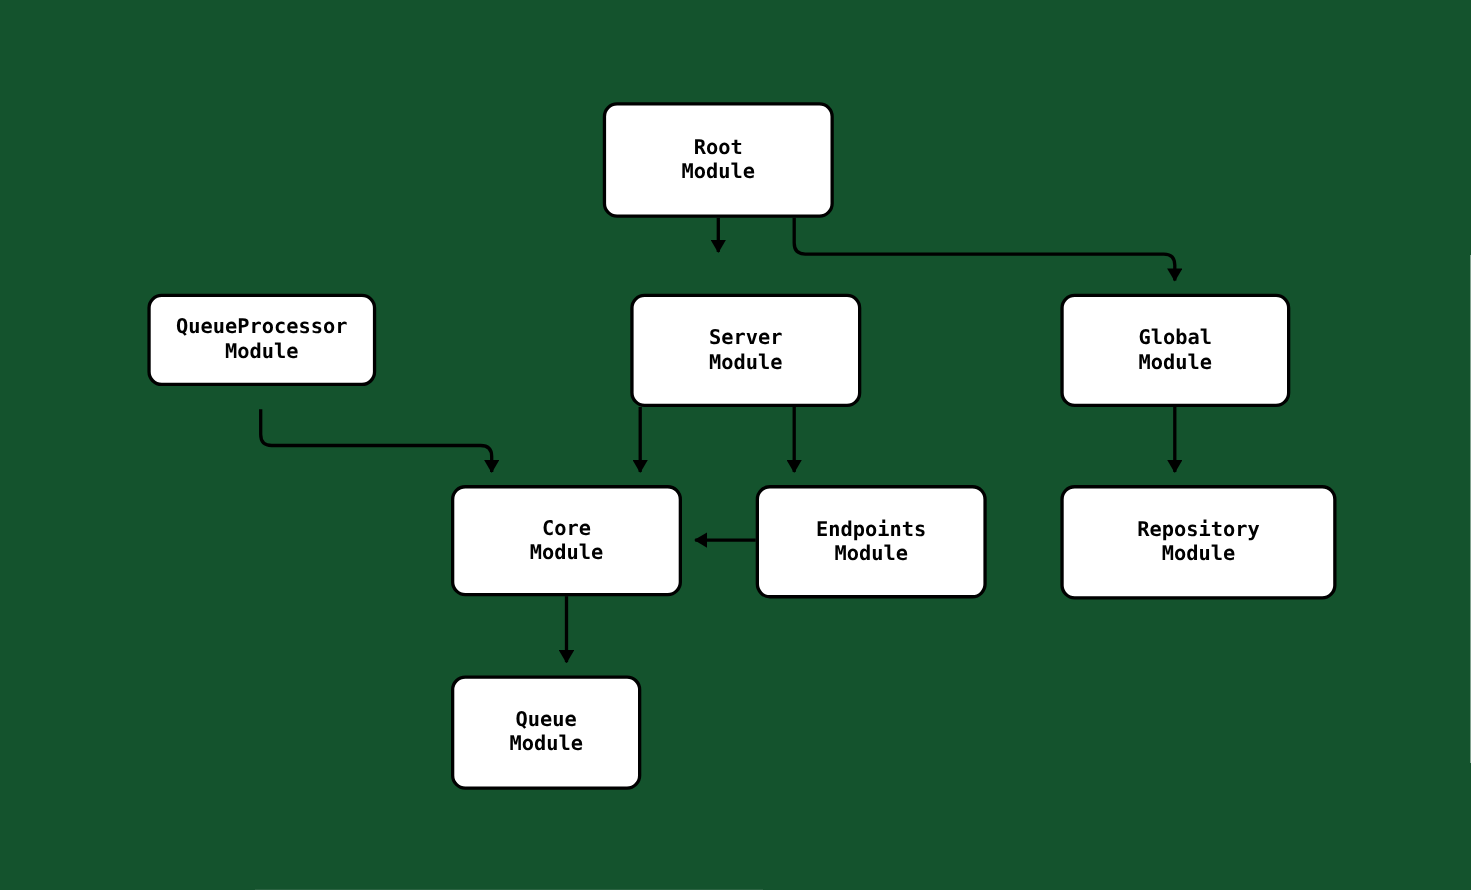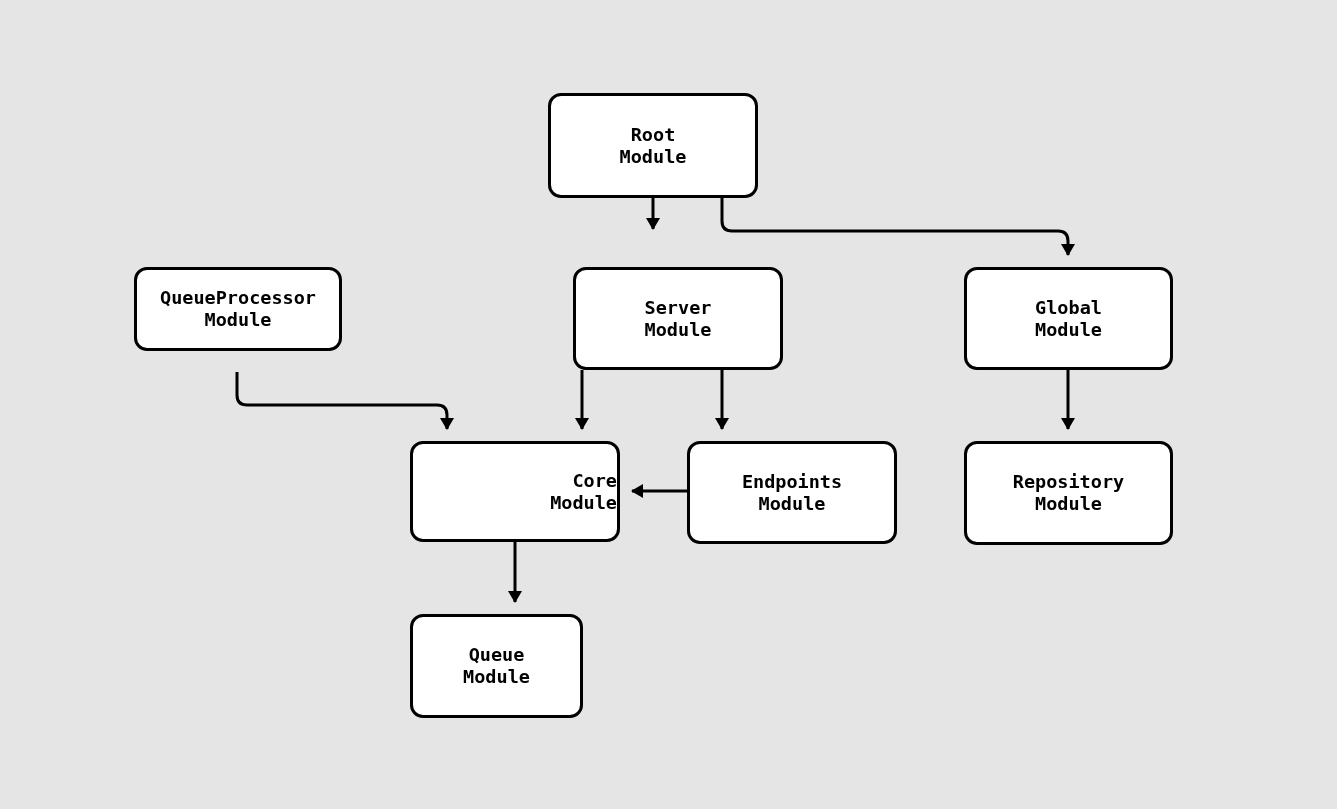--- a/index.html
+++ b/index.html
@@ -5,21 +5,21 @@
 <style>
   html, body {
     margin: 0;
     padding: 0;
     background: #ffffff;
   }
   #canvas {
     position: relative;
     width: 1337px;
     height: 809px;
-    background: #e5e5e5;
+    background: #14532d;
     overflow: hidden;
     font-family: "DejaVu Sans Mono", "Liberation Mono", monospace;
   }
   #edge-layer {
     position: absolute;
     left: 0;
     top: 0;
     width: 1337px;
     height: 809px;
     pointer-events: none;
@@ -95,31 +95,31 @@
   <div class="node" style="left:573px; top:267px; width:210px; height:103px;">
     <span class="node-line">Server</span>
     <span class="node-line">Module</span>
   </div>
 
   <div class="node" style="left:964px; top:267px; width:209px; height:103px;">
     <span class="node-line">Global</span>
     <span class="node-line">Module</span>
   </div>
 
-  <div class="node" style="left:410px; top:441px; width:210px; height:101px;align-items:flex-end;">
+  <div class="node" style="left:410px; top:441px; width:210px; height:101px;">
     <span class="node-line">Core</span>
     <span class="node-line">Module</span>
   </div>
 
   <div class="node" style="left:687px; top:441px; width:210px; height:103px;">
     <span class="node-line">Endpoints</span>
     <span class="node-line">Module</span>
   </div>
 
-  <div class="node" style="left:964px; top:441px; width:209px; height:104px;">
+  <div class="node" style="left:964px; top:441px; width:251px; height:104px;">
     <span class="node-line">Repository</span>
     <span class="node-line">Module</span>
   </div>
 
   <div class="node" style="left:410px; top:614px; width:173px; height:104px;">
     <span class="node-line">Queue</span>
     <span class="node-line">Module</span>
   </div>
 
 </div>

